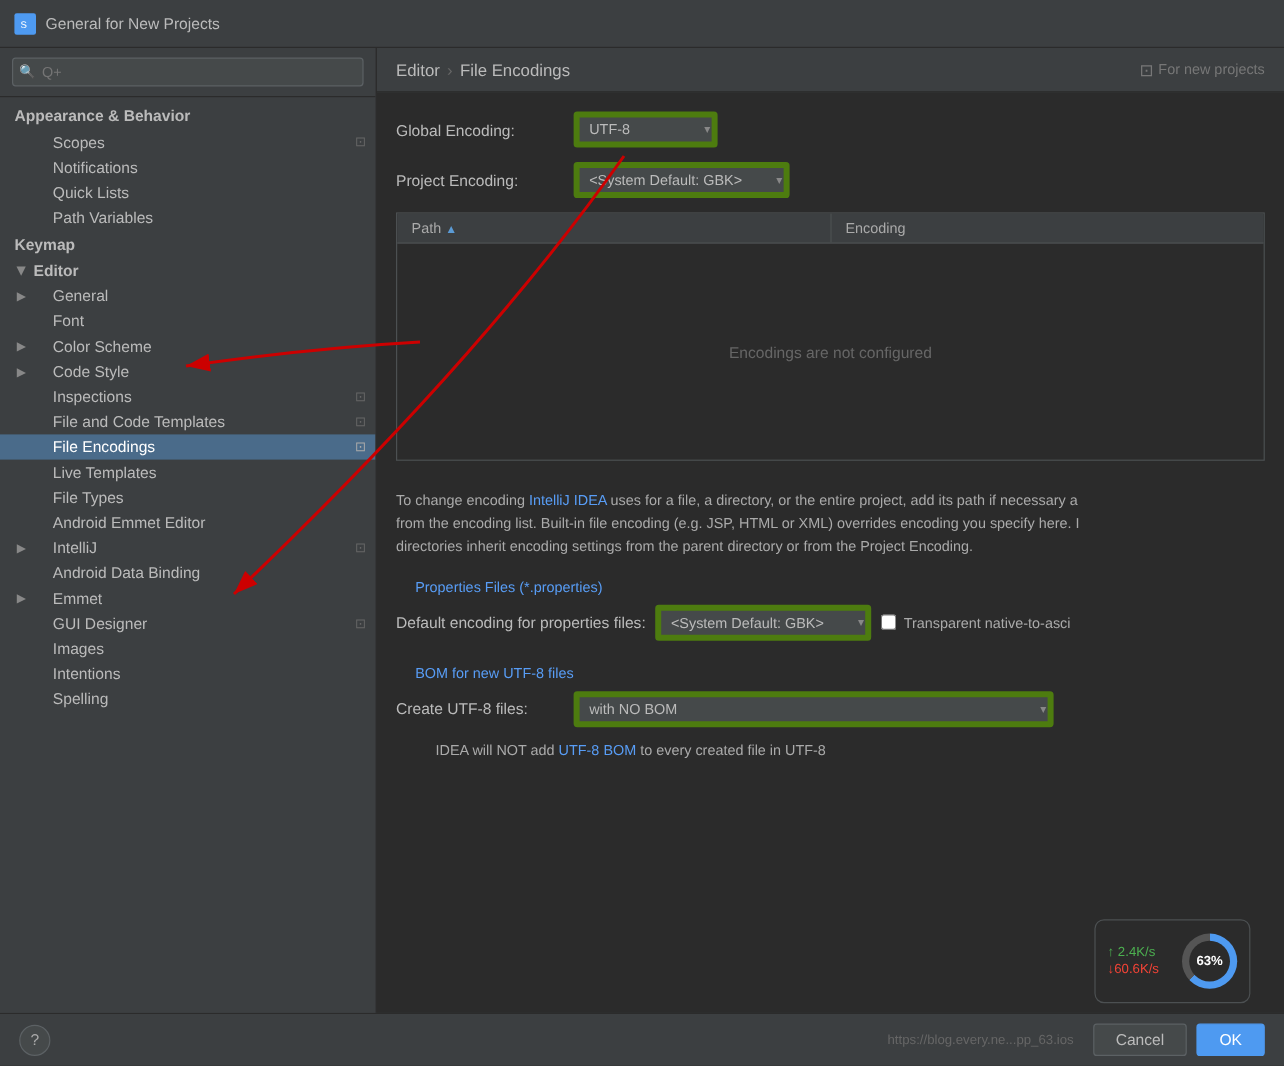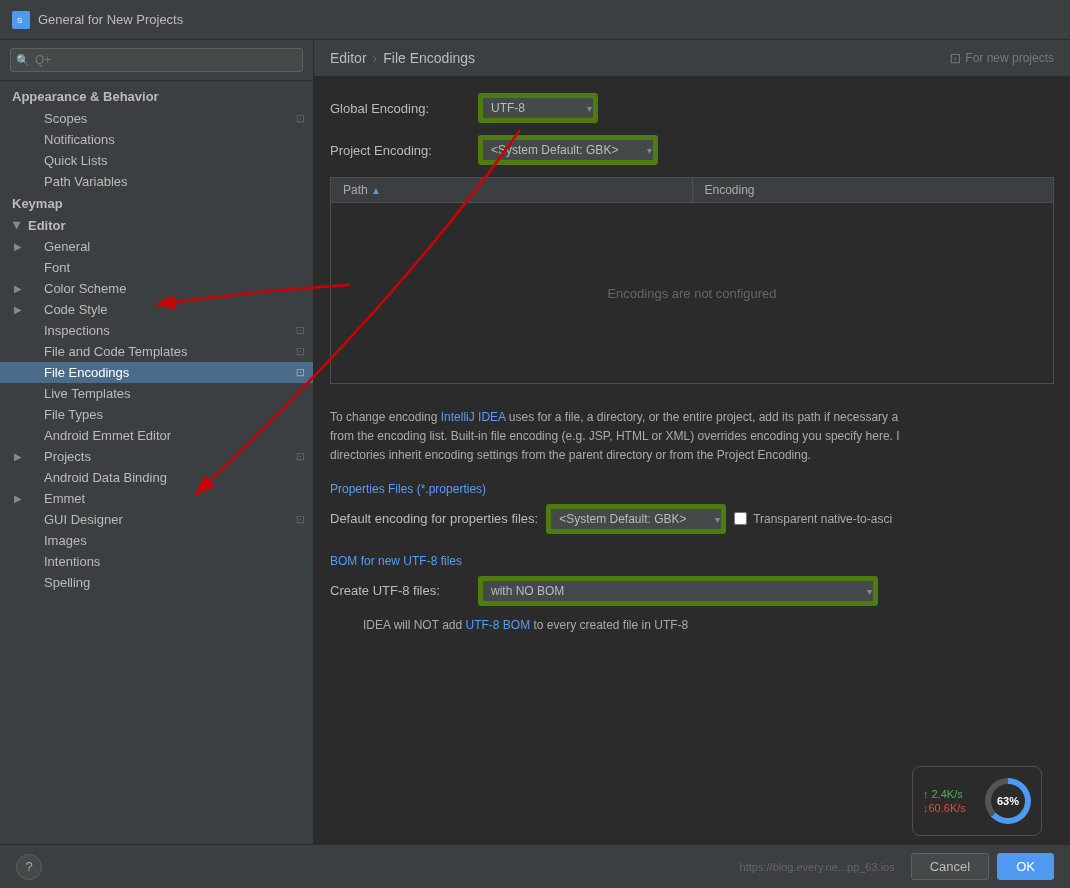--- a/index.html
+++ b/index.html
@@ -215,20 +215,21 @@
       line-height: 1.6;
       margin-bottom: 16px;
       margin-top: 24px;
     }
     .info-text a, .info-link { color: #589df6; text-decoration: none; }
 
     .section-title {
       color: #589df6;
       font-size: 12px;
       margin-bottom: 8px;
+      margin-left: 16px;
     }
 
     .properties-section { margin-bottom: 20px; }
     .bom-section { margin-bottom: 12px; }
 
     .bom-note {
       font-size: 12px;
       color: #aaa;
       margin-top: 6px;
       margin-left: 33px;
@@ -435,21 +436,21 @@
           <span>Live Templates</span>
         </div>
         <div class="nav-item indented">
           <span>File Types</span>
         </div>
         <div class="nav-item indented">
           <span>Android Emmet Editor</span>
         </div>
         <div class="nav-item indented">
           <span class="arrow">▶</span>
-          <span>Projects</span>
+          <span>IntelliJ</span>
           <span class="page-icon">⊡</span>
         </div>
         <div class="nav-item indented">
           <span>Android Data Binding</span>
         </div>
         <div class="nav-item indented">
           <span class="arrow">▶</span>
           <span>Emmet</span>
         </div>
         <div class="nav-item indented">

